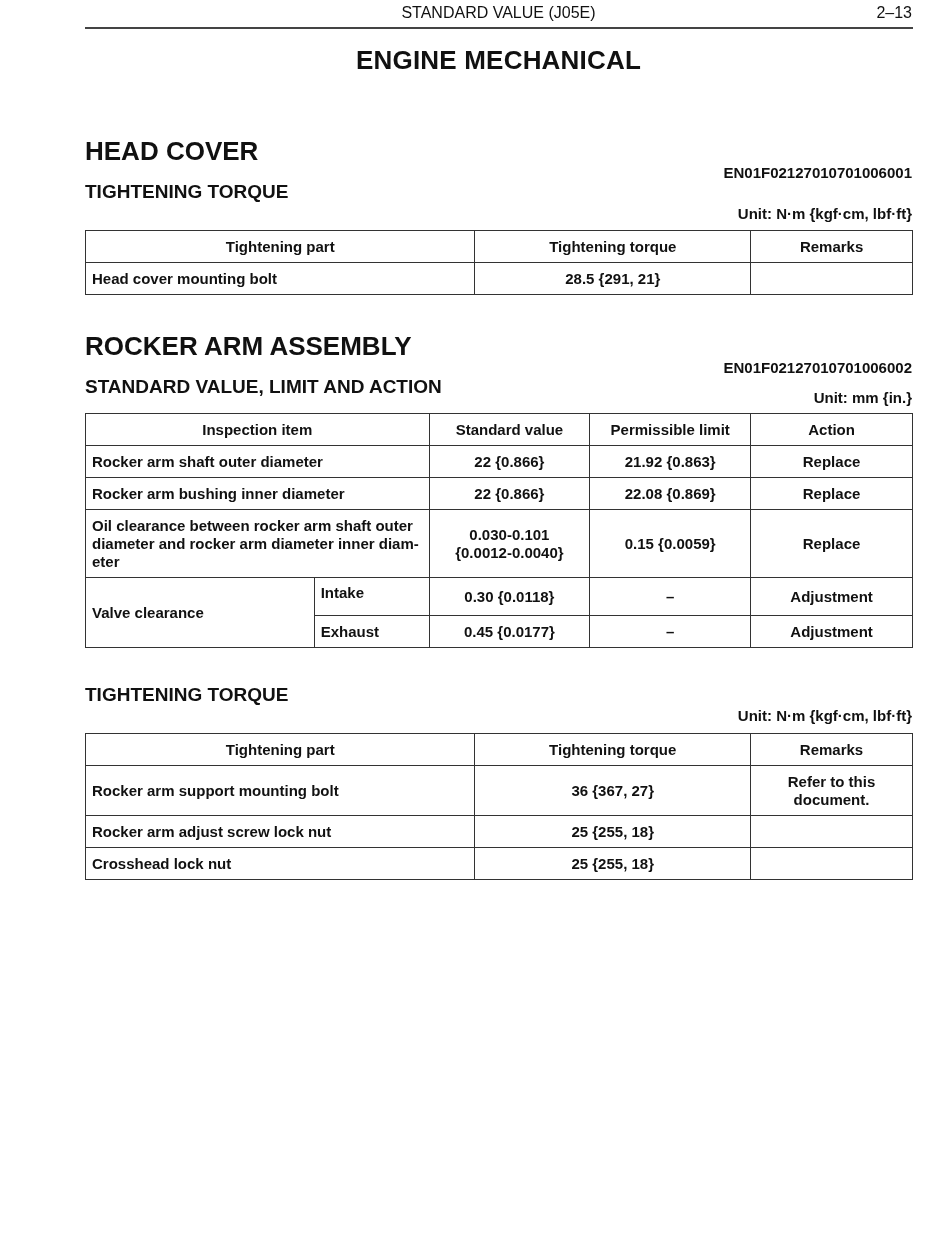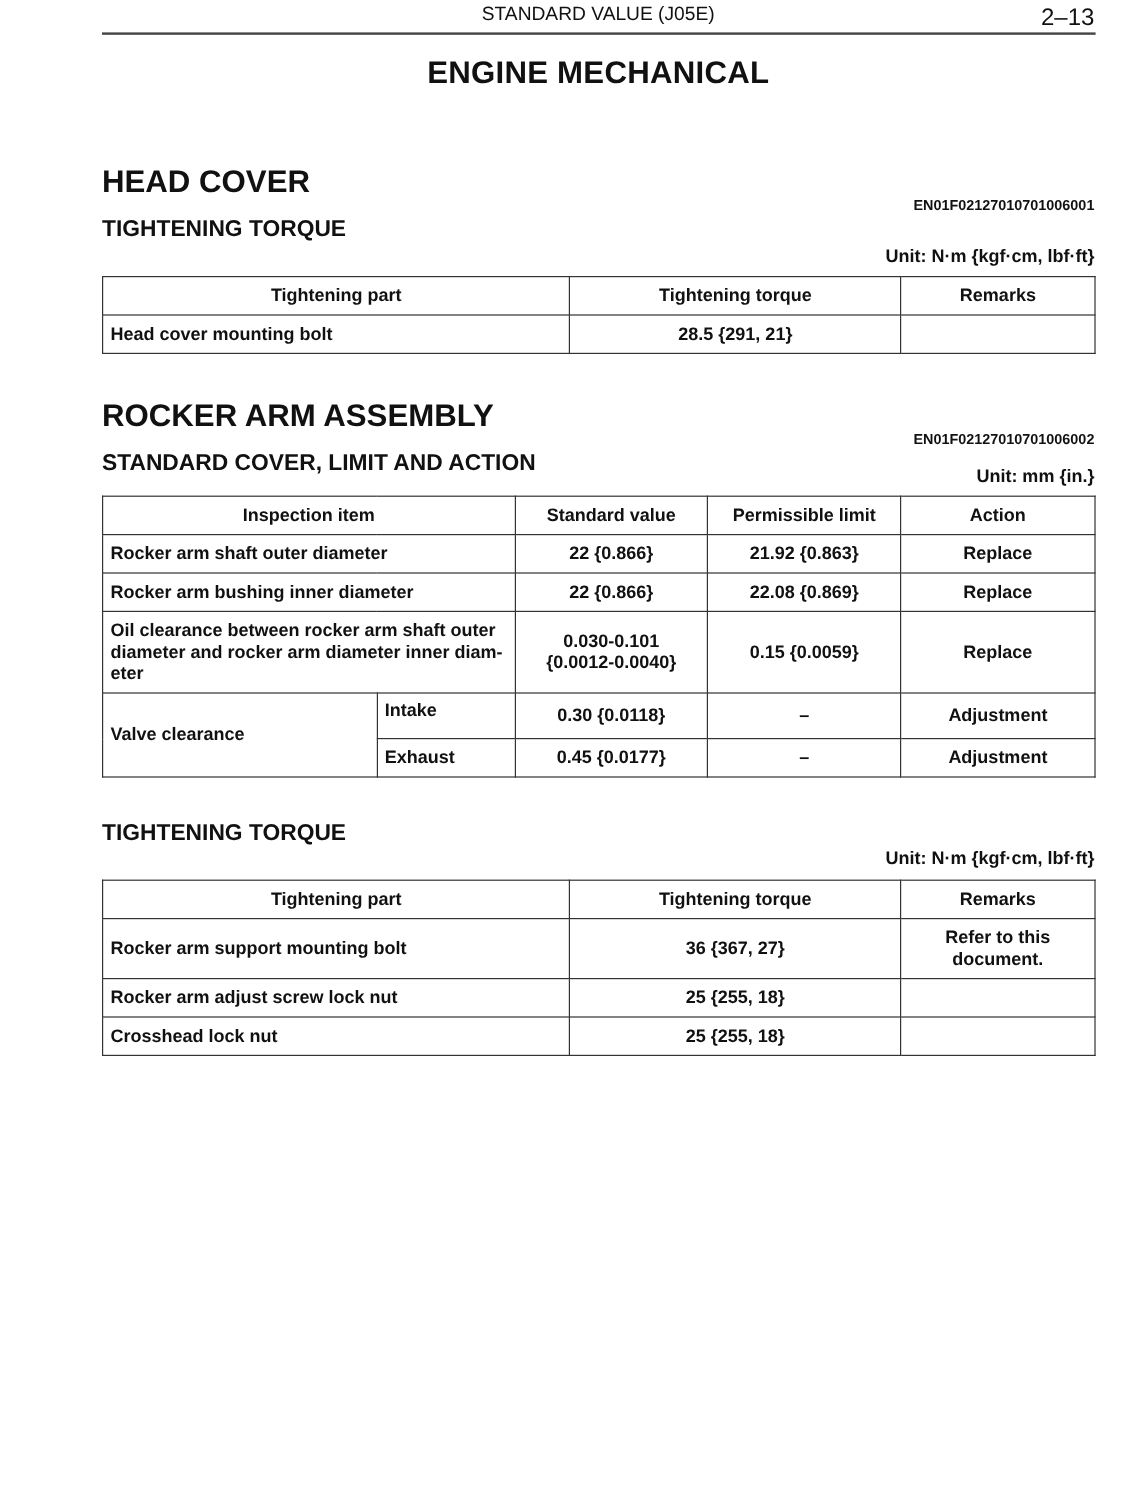--- a/index.html
+++ b/index.html
@@ -1,24 +1,24 @@
 <!DOCTYPE html>
 <html><head>
 <meta charset="utf-8">
 <style>
   html, body { margin: 0; padding: 0; background: #ffffff; }
   body { width: 950px; height: 1241px; position: relative; font-family: "Liberation Sans", sans-serif; color: #111; overflow: hidden; }
   .abs { position: absolute; }
   .hdr-title { left: 0; width: 997px; top: 4px; text-align: center; font-size: 16px; color: #111; }
-  .hdr-page { right: 38px; top: 4px; font-size: 20px; }
+  .hdr-page { right: 38px; top: 4px; font-size: 16px; }
   .hdr-rule { left: 85px; width: 828px; top: 27px; height: 2px; background: #444; }
   .page-title { left: 0; width: 997px; top: 45px; text-align: center; font-size: 26px; font-weight: bold; letter-spacing: 0.2px; }
   .sec-title { left: 85px; font-size: 26px; font-weight: bold; }
   .sub-title { left: 85px; font-size: 19px; font-weight: bold; }
-  .doc-code { right: 38px; font-size: 12px; font-weight: bold; }
+  .doc-code { right: 38px; font-size: 15px; font-weight: bold; }
   .unit { right: 38px; font-size: 15px; font-weight: bold; }
   table { position: absolute; left: 85px; width: 828px; border-collapse: collapse; font-size: 15px; font-weight: bold; padding-left: 20px; }
   td, th { border: 1px solid #333; padding: 0 6px; font-weight: bold; }
   th { text-align: center; height: 31px; }
   td { height: 31px; }
   .c { text-align: center; }
   .l { text-align: left; margin-left: 28px; }
 </style>
 </head>
 <body>
@@ -49,21 +49,21 @@
   <tr>
     <td class="l">Head cover mounting bolt</td>
     <td class="c">28.5 {291, 21}</td>
     <td class="c"></td>
   </tr>
 </tbody>
   </table>
 
 <div class="abs sec-title" style="top:331px;">ROCKER ARM ASSEMBLY</div>
 <div class="abs doc-code" style="top:359px;">EN01F02127010701006002</div>
-<div class="abs sub-title" style="top:376px;">STANDARD COVER, LIMIT AND ACTION</div>
+<div class="abs sub-title" style="top:376px;">STANDARD VALUE, LIMIT AND ACTION</div>
 <div class="abs unit" style="top:389px;">Unit: mm {in.}</div>
 
 <table style="top:413px;">
   <colgroup>
       <col style="width:229px">
       <col style="width:115px">
       <col style="width:161px">
       <col style="width:161px">
       <col style="width:162px">
     </colgroup>

